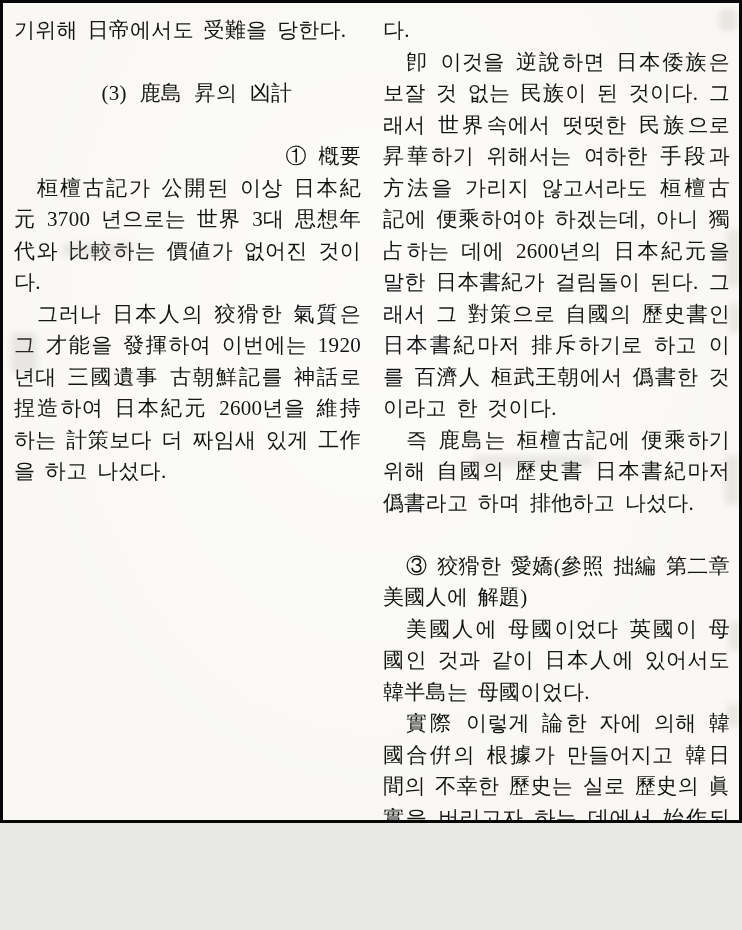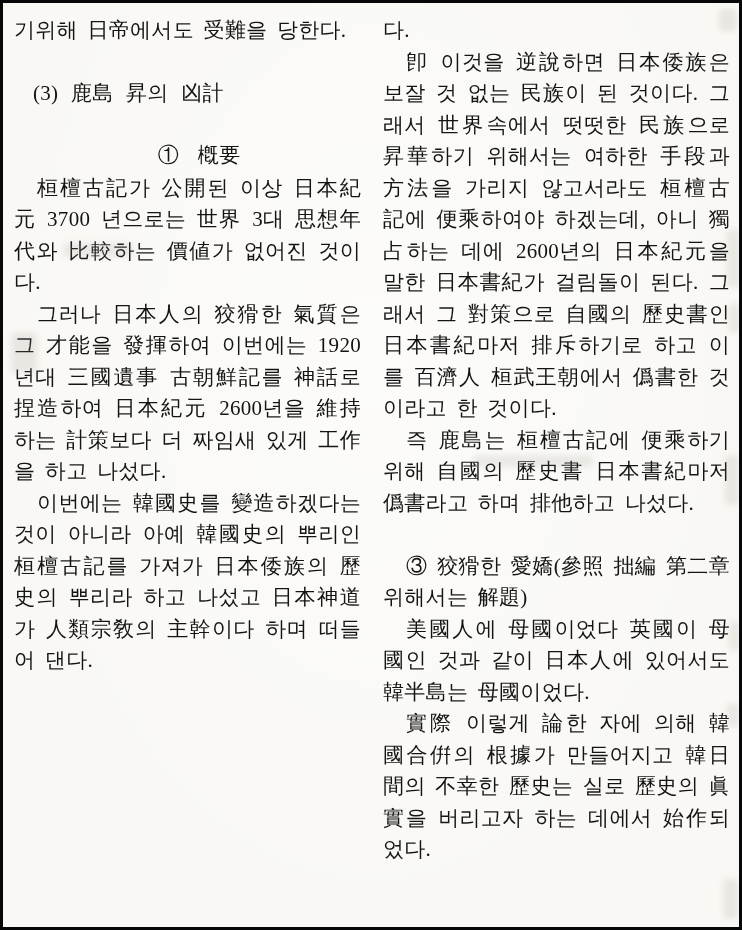--- a/index.html
+++ b/index.html
@@ -1,18 +1,18 @@
 <!DOCTYPE html>
 <html><head>
 <meta charset="utf-8">
 <style>
   html,body{margin:0;padding:0;background:#e8e8e6;}
   .page{
     position:relative;
-    width:742px;height:930px;
+    width:742px;height:823px;
     box-sizing:border-box;
     border:3px solid #070707;
     background:
       radial-gradient(ellipse at 50% 38%, rgba(255,255,255,0.55), rgba(255,255,255,0) 75%),
       #f9f8f4;
     overflow:hidden;
     font-family:"Liberation Serif","DejaVu Serif",serif;
     color:#141414;
   }
   .columns{
@@ -26,22 +26,22 @@
   .blk{
     margin:0;
     font-size:21px;
     line-height:31.5px;
     text-align:justify;
     letter-spacing:0.3px;
     word-spacing:4px;
   }
   .cont{text-indent:0;}
   .para{text-indent:1.1em;}
-  .heading{text-indent:0.9em;text-align:left;word-spacing:7px;}
-  .sub{text-indent:1.1em;text-align:center;word-spacing:6px;font-family:Liberation Mono, monospace;}
+  .heading{text-indent:0.9em;text-align:center;word-spacing:7px;}
+  .sub{text-indent:1.1em;text-align:right;word-spacing:6px;}
   .blank{height:31.5px;}
   
   .artifact{
     position:absolute;
     background:#8f8d84;
     opacity:0.16;
     filter:blur(3px);
     border-radius:4px;
     pointer-events:none;
   }
@@ -54,31 +54,30 @@
   <div class="columns">
 
     <div class="col">
       <p class="blk cont">기위해 日帝에서도 受難을 당한다.</p>
       <div class="blk blank"></div>
       <p class="blk heading">(3) 鹿島  昇의 凶計</p>
       <div class="blk blank"></div>
       <p class="blk sub">① 槪要</p>
       <p class="blk para">桓檀古記가 公開된 이상 日本紀元 3700 년으로는  世界 3대 思想年代와 比較하는 價値가 없어진 것이다.</p>
       <p class="blk para">그러나 日本人의 狡猾한 氣質은 그 才能을 發揮하여 이번에는 1920년대 三國遺事 古朝鮮記를 神話로 捏造하여 日本紀元 2600년을 維持하는 計策보다 더 짜임새 있게 工作을 하고 나섰다.</p>
-      <p class="blk para">이번에는 韓國史를 變造하겠다는 것이 아니라 아예 韓國史의 뿌리인 桓檀古記를 가져가 日本倭族의 歷史의 뿌리라 하고 나섰고 日本神道가 人類宗敎의 主幹이다 하며 떠들어 댄다.</p>
       <div class="blk blank"></div>
 
     </div>
 
     <div class="col">
       <p class="blk cont">다.</p>
       <p class="blk para">卽 이것을 逆說하면 日本倭族은 보잘 것 없는 民族이 된 것이다. 그래서 世界속에서 떳떳한 民族으로 昇華하기 위해서는 여하한 手段과 方法을 가리지 않고서라도 桓檀古記에 便乘하여야 하겠는데, 아니 獨占하는 데에 2600년의 日本紀元을 말한 日本書紀가 걸림돌이 된다. 그래서 그 對策으로 自國의 歷史書인 日本書紀마저 排斥하기로 하고 이를 百濟人 桓武王朝에서 僞書한 것이라고 한 것이다.</p>
       <p class="blk para">즉 鹿島는 桓檀古記에 便乘하기 위해 自國의 歷史書 日本書紀마저 僞書라고 하며 排他하고 나섰다.</p>
       <div class="blk blank"></div>
-      <p class="blk para">③ 狡猾한 愛嬌(參照 拙編 第二章 위해서는 解題)</p>
+      <p class="blk para">③ 狡猾한 愛嬌(參照 拙編 第二章 美國人에 解題)</p>
       <p class="blk para">美國人에 母國이었다 英國이 母國인 것과 같이 日本人에 있어서도 韓半島는 母國이었다.</p>
       <p class="blk para">實際 이렇게 論한 자에 의해 韓國合倂의 根據가 만들어지고 韓日間의 不幸한 歷史는 실로 歷史의 眞實을 버리고자 하는 데에서 始作되었다.</p>
 
     </div>
 
   </div>
 
   <div class="artifact" style="left:716px;top:6px;width:18px;height:22px;"></div>
   <div class="artifact" style="left:724px;top:226px;width:13px;height:58px;"></div>
   <div class="artifact" style="left:726px;top:300px;width:11px;height:30px;"></div>

